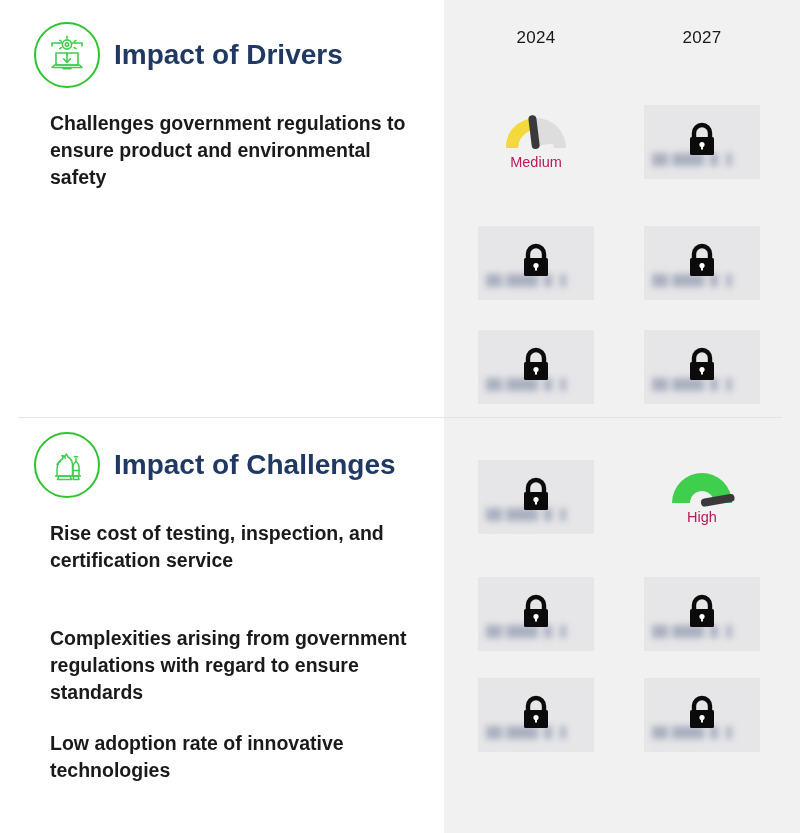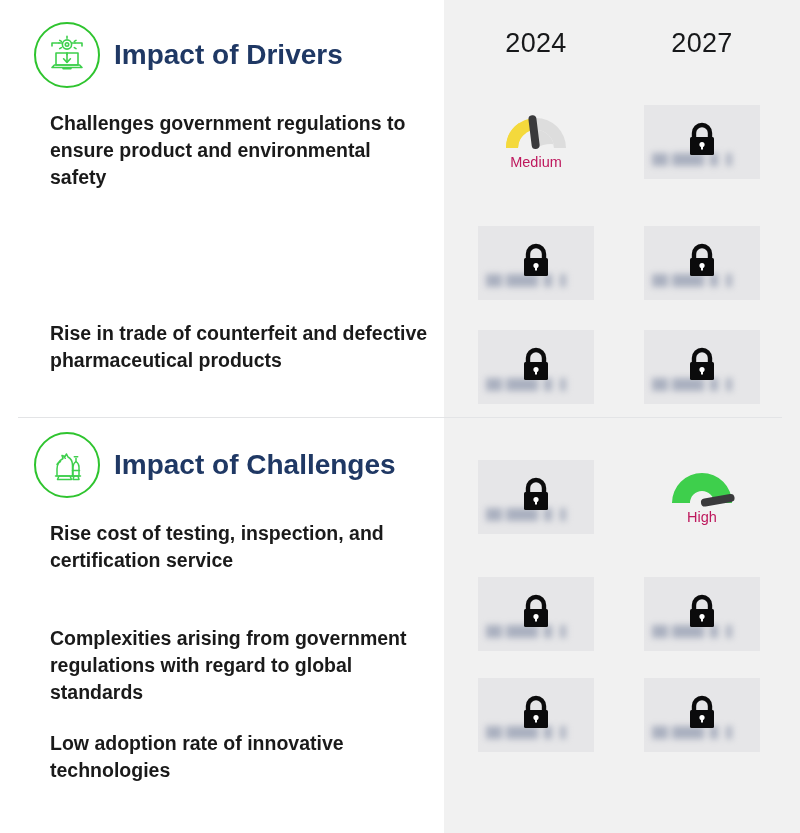--- a/index.html
+++ b/index.html
@@ -35,21 +35,21 @@
     width: 764px; height: 1px;
     background: #e3e4e6;
   }
 
   
   .year-header {
     position: absolute;
     top: 28px;
     width: 160px;
     text-align: center;
-    font-size: 27px;
+    font-size: 17px;
     font-weight: 400;
     color: #17181a;
     letter-spacing: .3px;
   }
   #year-2024 { left: 456px; }
   #year-2028 { left: 622px; }
 
   
   .section-head {
     position: absolute;
@@ -177,21 +177,20 @@
 
         <path d="M12 21h22v12H12z"></path>
         <path d="M8 35.5h30l-2.4-2.5H10.4z"></path>
         <path d="M19 36.6h8"></path>
       </svg>
     </span>
     <span class="head-title">Impact of Drivers</span>
   </div>
 
   <div id="item-d1" class="item-text">Challenges government regulations to ensure product and environmental safety</div>
-  <div id="item-d3" class="item-text">Rise in trade of counterfeit and defective pharmaceutical products</div>
 
   <div id="gauge-2024-r1" class="gauge-cell">
     <svg class="gauge-svg" width="78" height="48" viewBox="0 0 78 48">
 
       <path d="M39 43 A30 30 0 0 1 69 43 L57 43 A18 18 0 0 0 39 25 Z" fill="#dddddd"></path>
       <path d="M39 13 A30 30 0 0 1 69 43 L57 43 A18 18 0 0 0 39 25 Z" fill="#dddddd"></path>
 
       <path d="M9 43 A30 30 0 0 1 39 13 L39 25 A18 18 0 0 0 21 43 Z" fill="#f4d93c"></path>
       <path d="M9 43 A30 30 0 0 1 22 18 L29 28 A18 18 0 0 0 21 43 Z" fill="#f4d93c"></path>
 
@@ -275,21 +274,21 @@
         <path d="M29.3 13.8h3.4"></path>
         <path d="M27.5 27.5h7"></path>
         <path d="M26.5 33h9"></path>
         <path d="M28 36.5h6l-1-3.5h-4z"></path>
       </svg>
     </span>
     <span class="head-title">Impact of Challenges</span>
   </div>
 
   <div id="item-c1" class="item-text">Rise cost of testing, inspection, and certification service</div>
-  <div id="item-c2" class="item-text">Complexities arising from government regulations with regard to global standards</div>
+  <div id="item-c2" class="item-text">Complexities arising from government regulations with regard to ensure standards</div>
   <div id="item-c3" class="item-text">Low adoption rate of innovative technologies</div>
 
   <div class="locked-tile col-2024 row-4">
     <div class="blur-text"></div>
     <span class="lock">
       <svg width="32" height="38" viewBox="0 0 32 38">
         <path d="M8 17v-5a8 8 0 0 1 16 0v5" fill="none" stroke="#0b0b0c" stroke-width="4.4"></path>
         <rect x="4" y="16" width="24" height="18" rx="1.5" fill="#0b0b0c"></rect>
         <circle cx="16" cy="23.5" r="2.6" fill="#ffffff"></circle>
         <rect x="15" y="23.5" width="2" height="5" fill="#ffffff"></rect>

